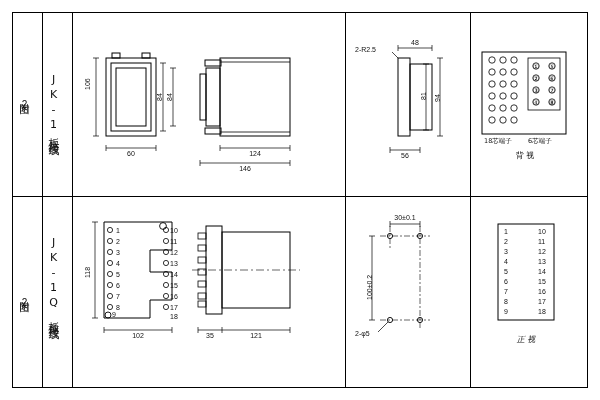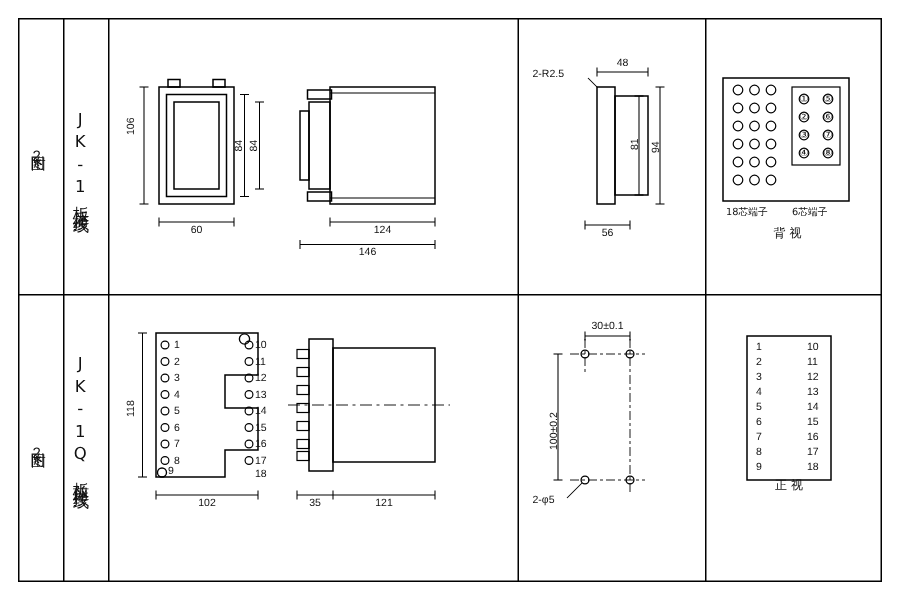--- a/index.html
+++ b/index.html
@@ -304,15 +304,15 @@
   <div class="lbl" style="left:538px;top:228px;">10</div>
   <div class="lbl" style="left:538px;top:238px;">11</div>
   <div class="lbl" style="left:538px;top:248px;">12</div>
   <div class="lbl" style="left:538px;top:258px;">13</div>
   <div class="lbl" style="left:538px;top:268px;">14</div>
   <div class="lbl" style="left:538px;top:278px;">15</div>
   <div class="lbl" style="left:538px;top:288px;">16</div>
   <div class="lbl" style="left:538px;top:298px;">17</div>
   <div class="lbl" style="left:538px;top:308px;">18</div>
 
-  <div class="lbl cn c" style="left:500px;top:320px;width:52px;font-size:8px;">正 视</div>
+  <div class="lbl cn c" style="left:500px;top:336px;width:52px;font-size:8px;font-style:italic;">正 视</div>
 
 </div>
 
 </body></html>

